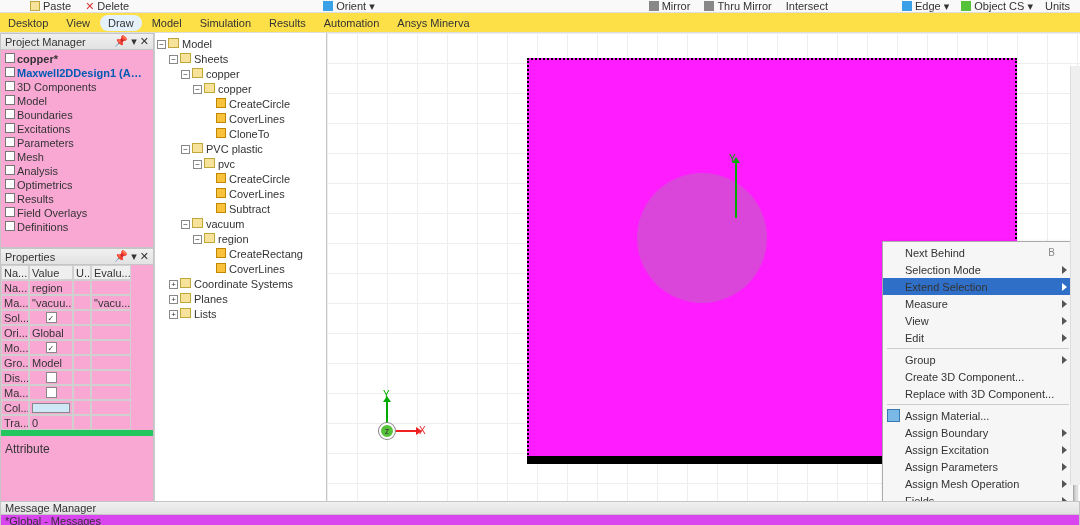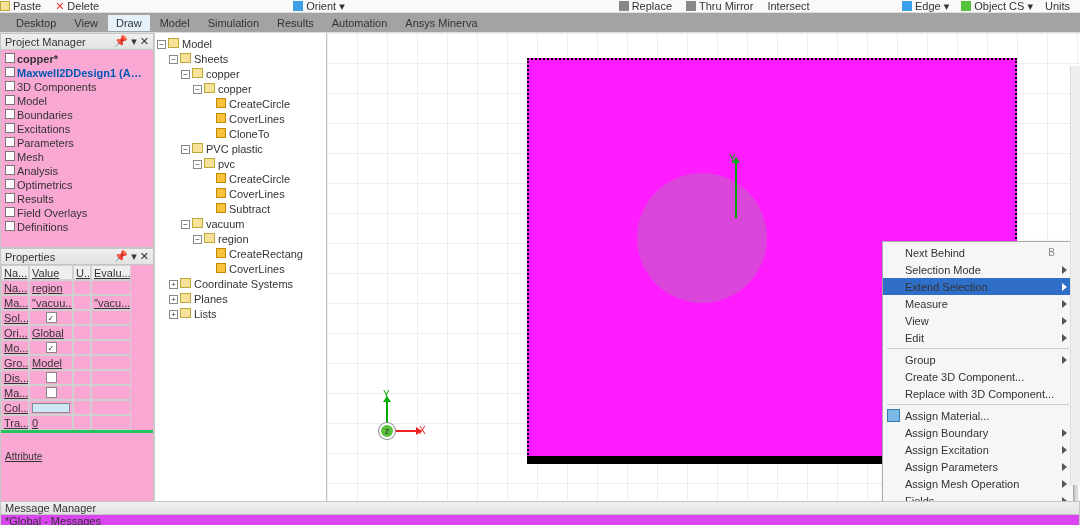--- a/index.html
+++ b/index.html
@@ -1,46 +1,46 @@
 <!DOCTYPE html>
 <html><head>
 <meta charset="utf-8">
 <style>
   * { box-sizing: border-box; margin: 0; padding: 0; font-family: "Segoe UI", Tahoma, sans-serif; font-size: 11px; color: #333; }
   body { width: 1080px; height: 525px; background: #f5f5f5; overflow: hidden; position: relative; }
 
   
-  .topbar { height: 13px; background: #f9f9f9; border-bottom: 1px solid #ddd; display:flex; align-items:center; gap:14px; font-size:10px; color:#666; }
+  .topbar { height: 13px; background: #f9f9f9; border-bottom: 1px solid #ddd; display:flex; align-items:center; gap:14px; padding-left:30px; font-size:10px; color:#666; }
   .topbar .tb-item { display:flex; align-items:center; gap:3px;}
   .pasteico { width:10px; height:10px; display:inline-block; }
   .topbar .rsec { margin-left:auto; display:flex; gap:12px; padding-right:10px;}
-  .menubar { height: 20px; background: #a3a3a3; border-bottom: 1px solid #ddd; display:flex; align-items:center; gap:2px; padding-left:8px;}
+  .menubar { height: 20px; background: #fde047; border-bottom: 1px solid #ddd; display:flex; align-items:center; gap:2px; padding-left:0;}
   .menubar .mitem { padding: 2px 8px; font-size: 11px; cursor:default;}
-  .menubar .mitem.active { background:#e5f1fb; }
+  .menubar .mitem.active { background:#e5f1fb;border-radius:8px; }
 
   .body-area { display:flex; height: calc(525px - 45px); position:relative;}
 
   
   .leftcol { width: 155px; display:flex; flex-direction:column; border-right:1px solid #ccc;}
   .pane-title { background: linear-gradient(#f0f0f0,#e2e2e2); border:1px solid #c5c5c5; height:17px; display:flex; align-items:center; padding:0 4px; font-size:11px;}
   .pane-title .pin { margin-left:auto; font-size:10px; color:#777; display:flex; gap:3px;}
   .pane { background:#f9a8d4; border:1px solid #c5c5c5; border-top:none; overflow:hidden;}
   .pm-tree { padding:2px 4px; line-height:14px; font-size:11px;}
   .pm-tree div { white-space:nowrap; overflow:hidden; text-overflow:ellipsis;}
   .pm-bold { font-weight:bold;}
   .pm-blue { color:#0059b3;}
   .pm-ico { width:10px; height:10px; display:inline-block; margin-right:2px; border:1px solid #777; background:#fff;}
   
   .props-grid { display:grid; grid-template-columns: 28px 44px 18px 40px; font-size:10px;}
   .props-grid div { border:1px solid #d0d0d0; padding:1px 2px; white-space:nowrap; overflow:hidden; height:15px; display:flex; align-items:center;}
   .props-grid .hdr { background:#efefef; }
   .props-grid .chk { justify-content:center;}
   .props-grid .chk span{ width:11px;height:11px; border:1px solid #888; background:#fff;}
   .props-grid .chk.on span::after{content:"✓"; font-size:8px; position:relative; top:-2px; left:1px;}
-  .attrib { border-top:3px solid #22c55e; padding:18px 4px; font-size:10px; color:#333;}
+  .attrib { border-top:6px solid #22c55e; padding:6px 4px; font-size:12px; color:#333;}
 
   
   .tree-pane { width:172px; background:#fff; border-right:1px solid #c5c5c5; padding:4px 2px; overflow:hidden; font-size:11px; line-height:15px;}
   .tree-pane .row { display:flex; align-items:center; white-space:nowrap;}
   .tree-pane .tog { width:9px; height:9px; border:1px solid #888; display:inline-flex; align-items:center; justify-content:center; font-size:8px; line-height:7px; margin-right:2px;}
   .tree-pane .leaf::before { content:""; width:8px; height:8px; background:#f9c23c; border:1px solid #c28800; display:inline-block; margin-right:3px;}
   .tree-pane .folder::before { content:""; width:9px; height:8px; background:#f7e29c; border:1px solid #c0a838; display:inline-block; margin-right:3px;}
   .ind0{padding-left:0px;} .ind1{padding-left:12px;} .ind2{padding-left:24px;} .ind3{padding-left:36px;} .ind4{padding-left:48px;}
 
   
@@ -103,21 +103,21 @@
       <span class="pasteico" style="background:#f7e29c;border:1px solid #c0a838;"></span>
       <span>Paste</span>
     </span>
   <span class="tb-item">
       <span style="color:#d33;">✕</span>
       <span>Delete</span>
     </span>
   <span class="tb-item" style="margin-left:180px;"><span style="width:10px;height:10px;background:#3aa0e8;display:inline-block;"></span><span>Orient</span> ▾</span>
   <span class="tb-item" style="margin-left:260px;">
       <span style="width:10px;height:10px;background:#888;display:inline-block;"></span>
-      <span>Replace</span>
+      <span>Mirror</span>
     </span>
   <span class="tb-item">
       <span style="width:10px;height:10px;background:#888;display:inline-block;"></span>
       <span>Thru Mirror</span>
     </span>
   <span class="tb-item" style="color:#bbb;">
       <span>Intersect</span>
     </span>
   <span class="rsec">
     <span class="tb-item"><span style="width:10px;height:10px;background:#3aa0e8;display:inline-block;"></span><span>Edge</span> ▾</span>
@@ -169,21 +169,21 @@
     </div>
 
     <div class="pane-title">
       <span>Properties</span>
       <span class="pin">
           <span>📌</span>
           <span>▾</span>
           <span>✕</span>
         </span>
     </div>
-    <div class="pane" style="flex:1;text-decoration:underline;">
+    <div class="pane" style="flex:1;">
       <div class="props-grid" id="propsgrid">
           <div class="hdr">Na...</div>
           <div class="hdr">Value</div>
           <div class="hdr">U...</div>
           <div class="hdr">Evalu...</div>
           <div>Na...</div>
           <div>region</div>
           <div></div>
           <div></div>
           <div>Ma...</div>

